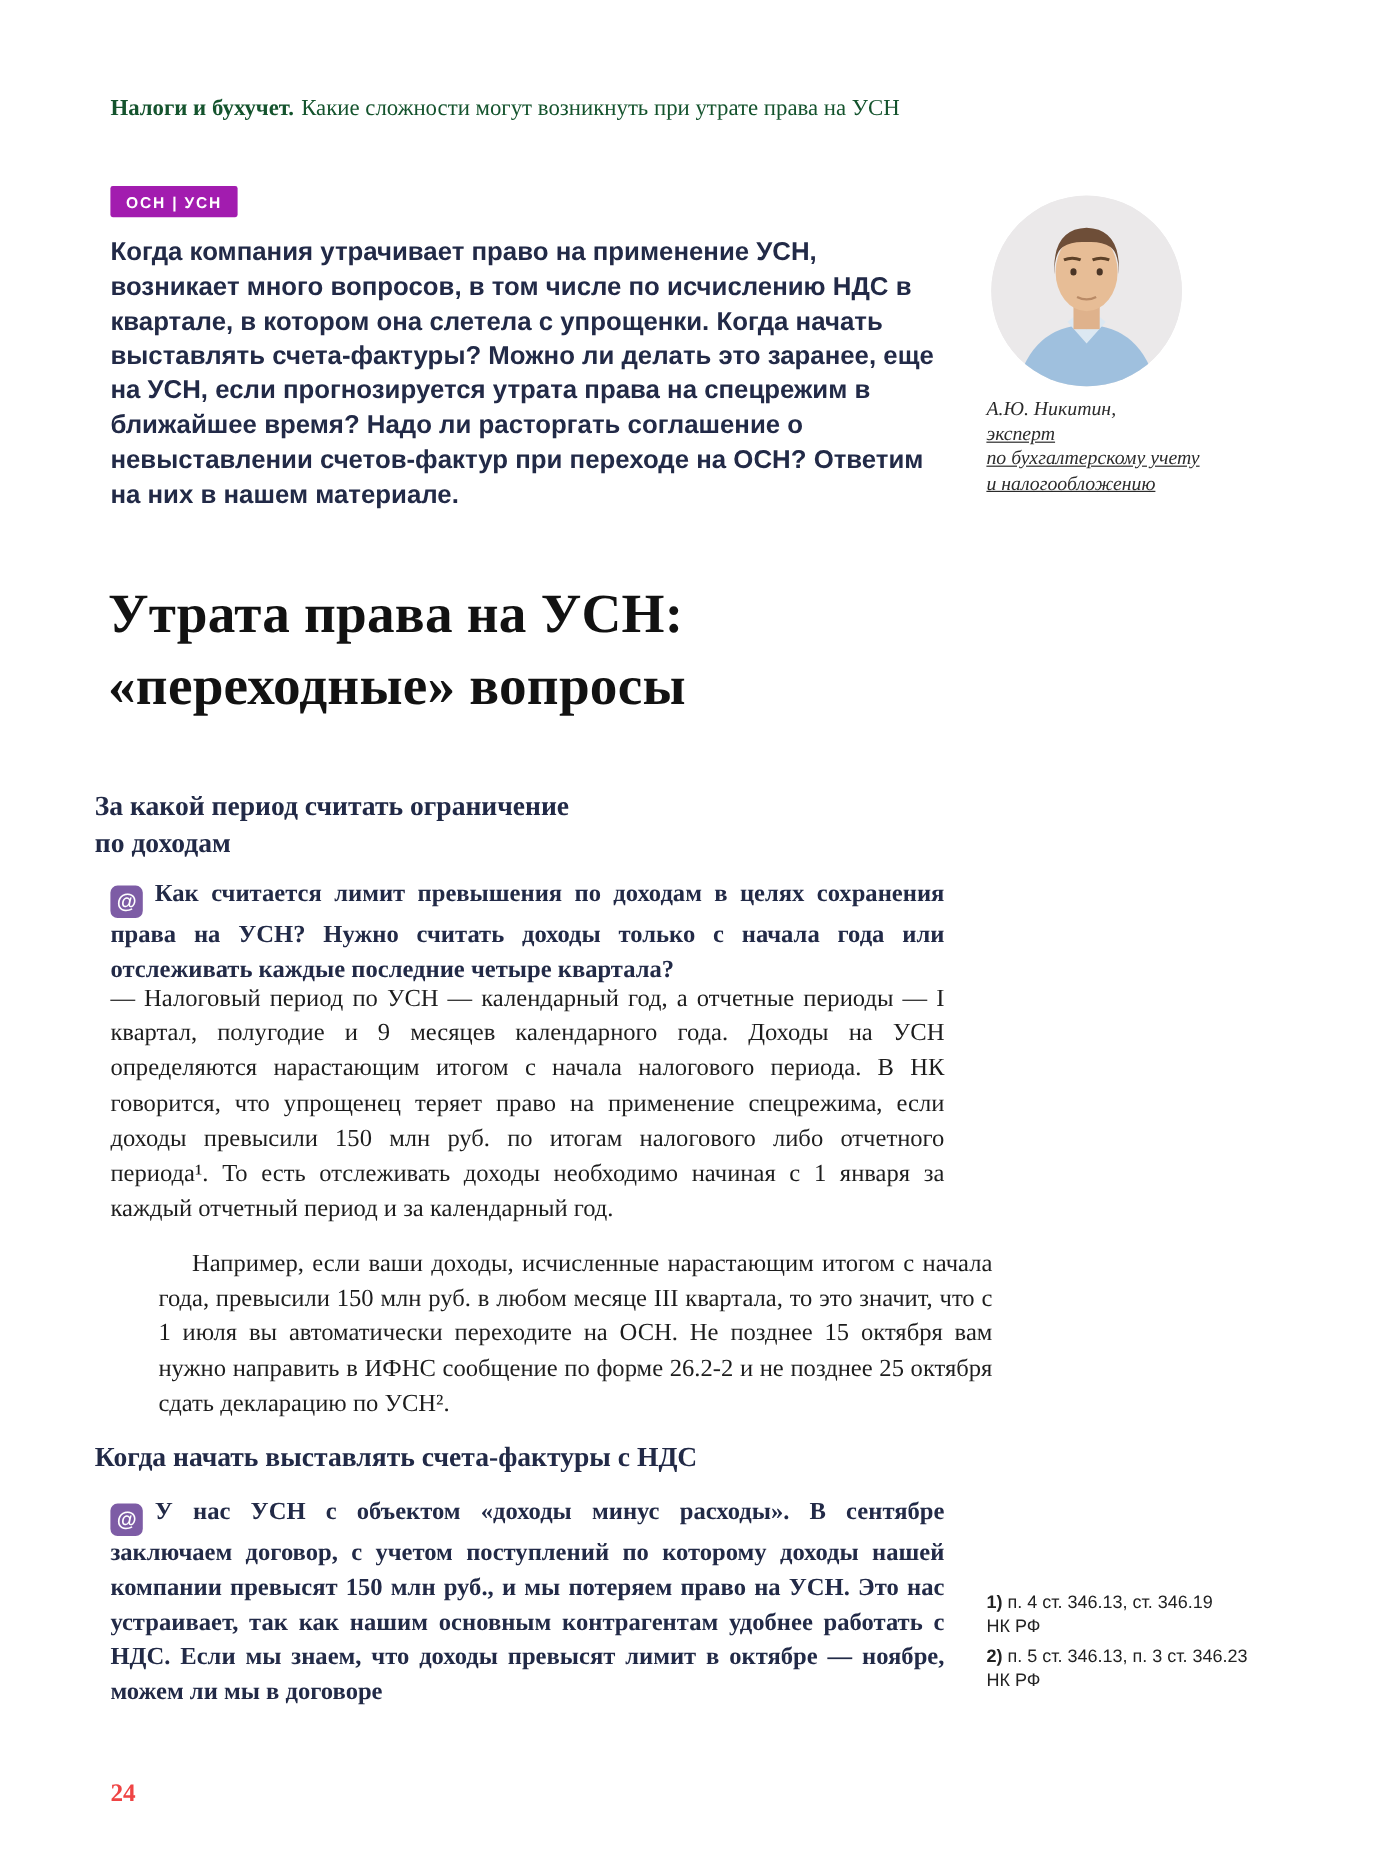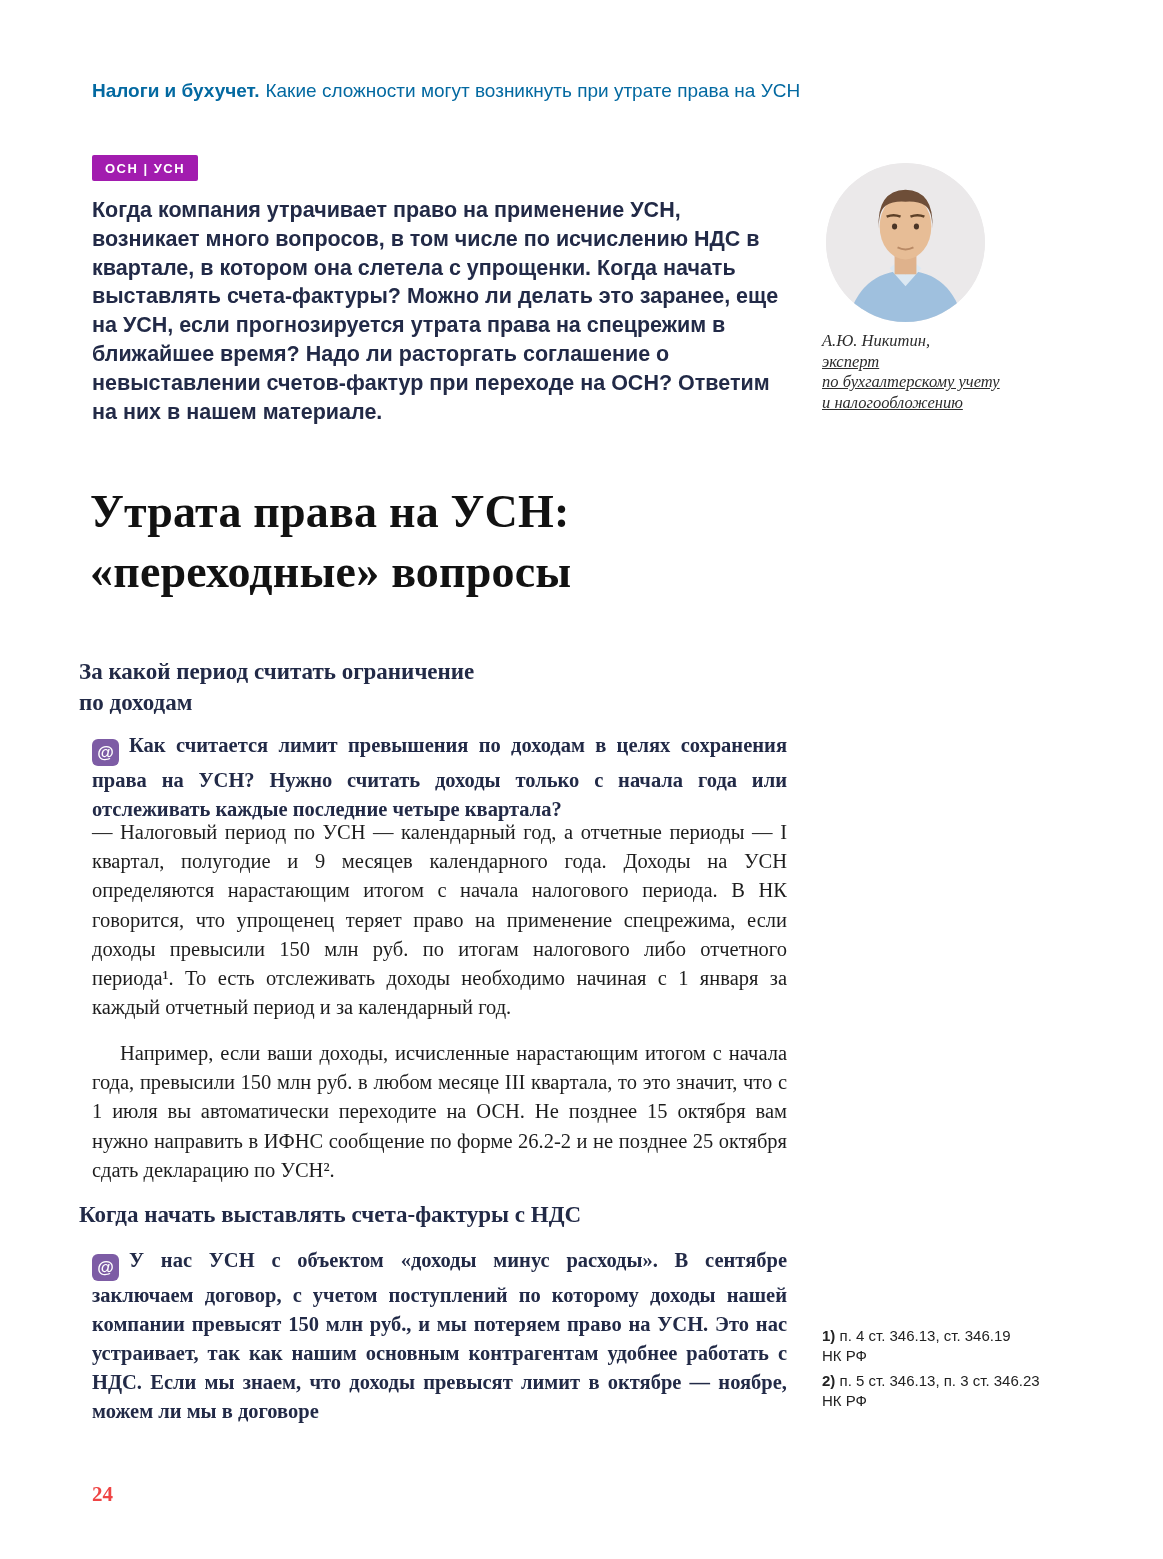--- a/index.html
+++ b/index.html
@@ -3,21 +3,21 @@
 <meta charset="utf-8">
 <style>
   * { margin:0; padding:0; box-sizing:border-box; }
   html,body { background:#ffffff; }
   .page {
     position:relative; width:1163px; height:1559px; margin:0 auto;
     background:#ffffff; font-family:"Liberation Serif", serif; overflow:hidden;
   }
   .kicker {
     position:absolute; left:92px; top:80px; width:980px;
-    font-family:Liberation Sans, sans-serif; font-size:19px; color:#0369a1;
+    font-family:Liberation Serif, serif; font-size:19px; color:#14532d;
   }
   .kicker-bold { font-weight:bold; }
   .kicker-rest { margin-left:6px; font-weight:normal; }
   .badge {
     position:absolute; left:92px; top:155px;
     background:#a21caf; color:#ffffff;
     font-family:"Liberation Sans", sans-serif; font-weight:bold;
     font-size:13px; letter-spacing:1.5px; padding:6px 13px 5px; border-radius:2px;
     white-space:nowrap;
   }
@@ -53,21 +53,21 @@
     font-weight:bold; font-size:20.5px; line-height:29px; color:#222a47;
     text-align:justify;
   }
   .q1 { top:731px; }
   .q2 { top:1246px; }
   .body-p {
     position:absolute; left:92px; width:695px;
     font-size:20.5px; line-height:29.2px; color:#1d1d1d; text-align:justify;
   }
   .p1 { top:818px; }
-  .p2 { top:1039px; text-indent:28px; }
+  .p2 { top:1039px; text-indent:28px;margin-left:40px; }
   .at-badge {
     display:inline-flex; align-items:center; justify-content:center;
     width:27px; height:27px; background:#7d5ca5; color:#ffffff;
     border-radius:6px; font-family:"Liberation Sans", sans-serif;
     font-size:17px; font-weight:bold; margin-right:10px; vertical-align:-6px;
     text-indent:0;
   }
   .footnotes {
     position:absolute; left:822px; top:1326px; width:300px;
     font-family:"Liberation Sans", sans-serif; font-size:15px;

